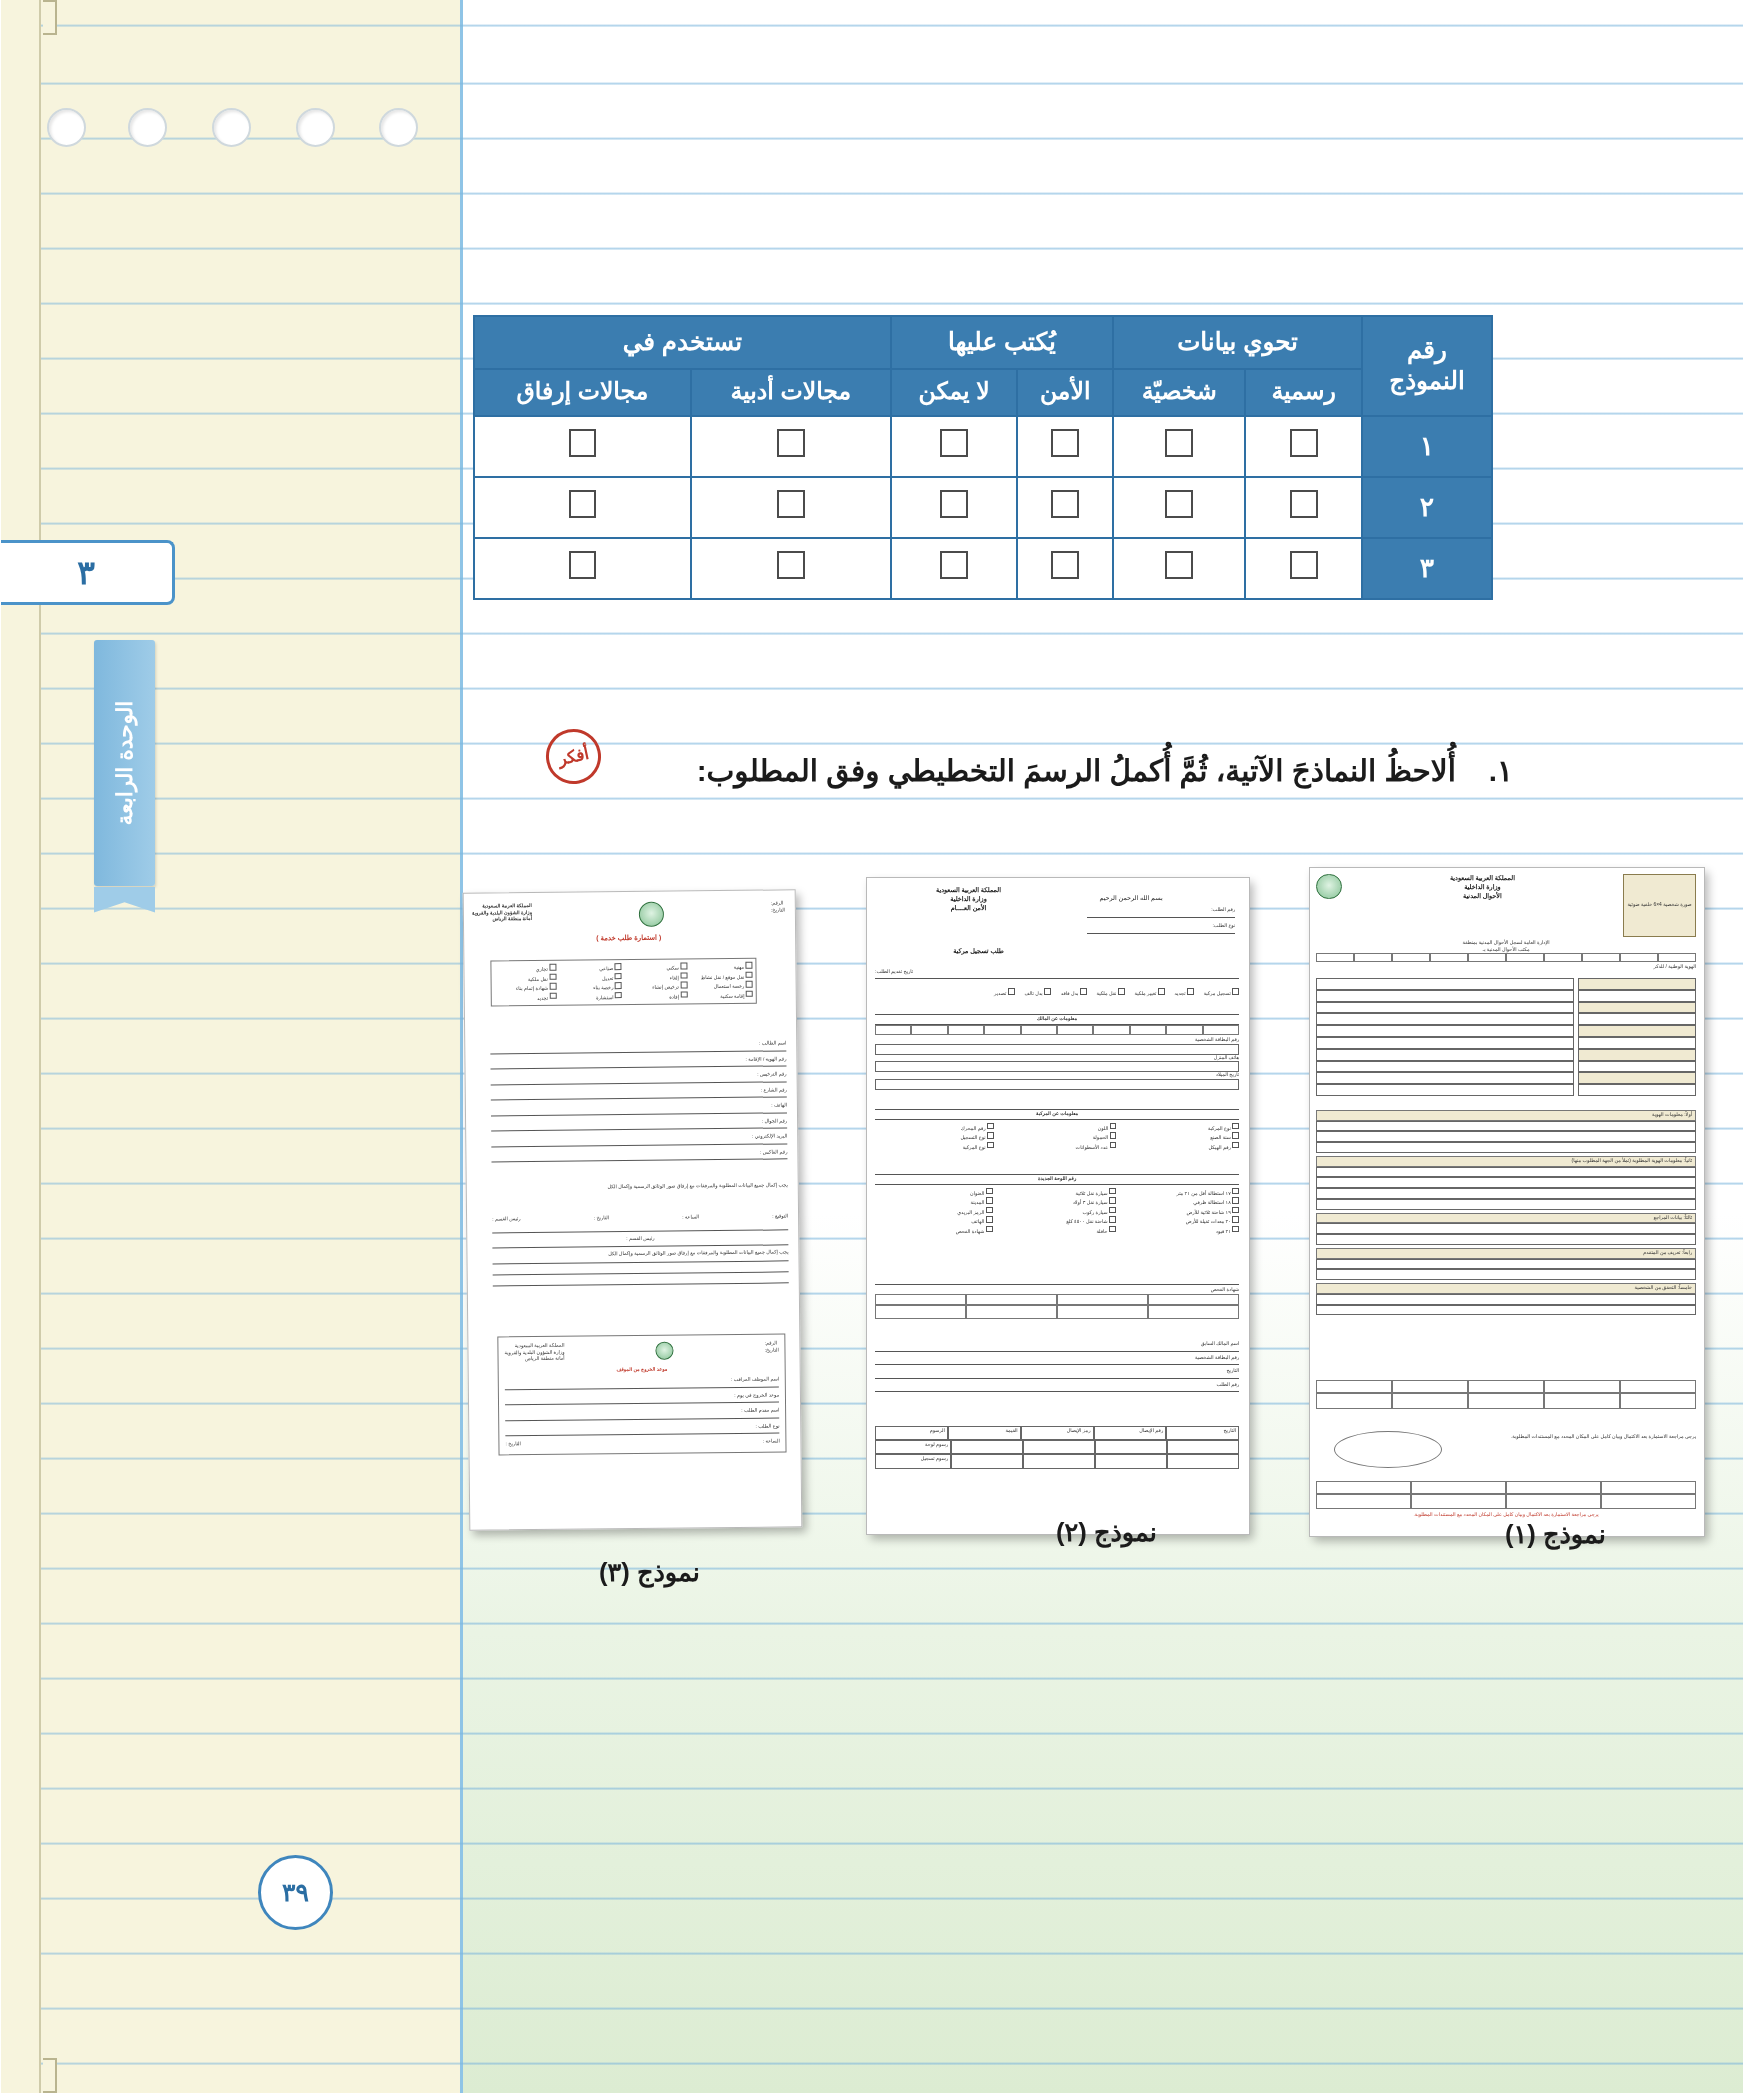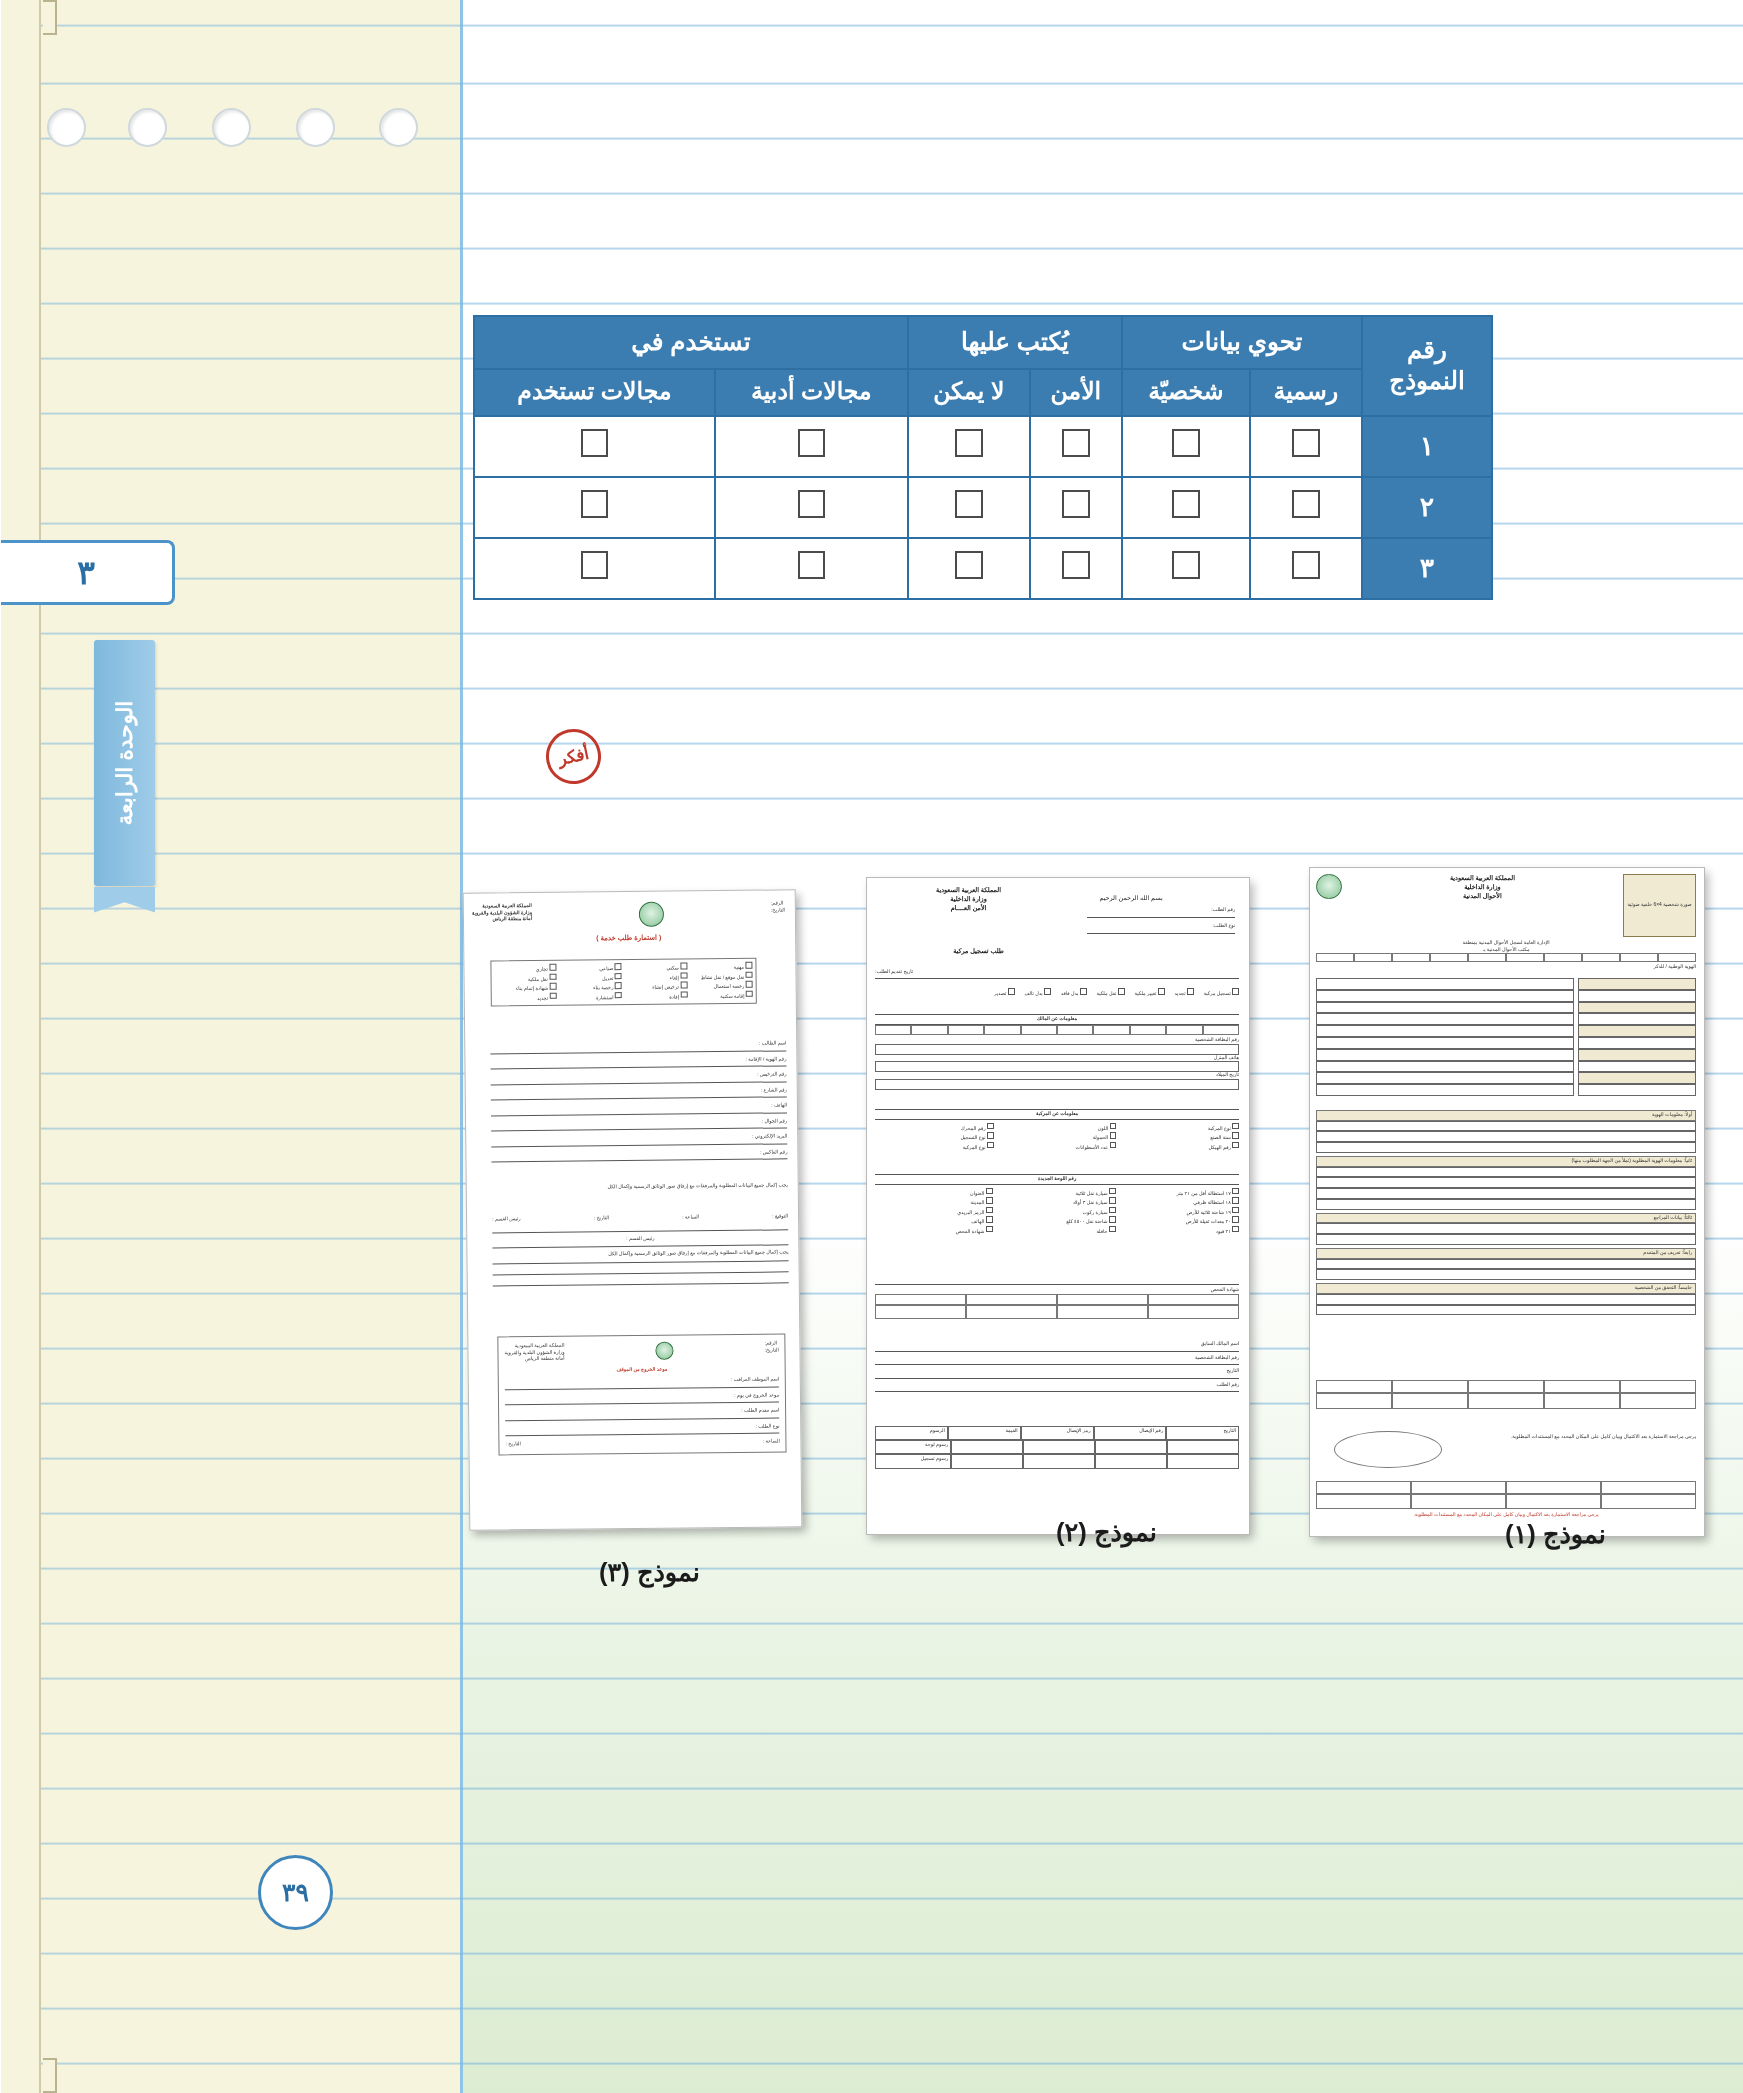--- a/index.html
+++ b/index.html
@@ -300,21 +300,21 @@
             <th colspan="2">تحوي بيانات</th>
             <th colspan="2">يُكتب عليها</th>
             <th colspan="2">تستخدم في</th>
           </tr>
           <tr>
             <th class="sub">رسمية</th>
             <th class="sub">شخصيّة</th>
             <th class="sub">الأمن</th>
             <th class="sub">لا يمكن</th>
             <th class="sub">مجالات أدبية</th>
-            <th class="sub">مجالات تستخدم</th>
+            <th class="sub">مجالات إرفاق</th>
           </tr>
         </thead>
         <tbody>
           <tr>
             <td class="rowhead">١</td>
             <td class="cell"><span class="chk"></span></td>
             <td class="cell"><span class="chk"></span></td>
             <td class="cell"><span class="chk"></span></td>
             <td class="cell"><span class="chk"></span></td>
             <td class="cell"><span class="chk"></span></td>
@@ -336,20 +336,25 @@
             <td class="cell"><span class="chk"></span></td>
             <td class="cell"><span class="chk"></span></td>
             <td class="cell"><span class="chk"></span></td>
             <td class="cell"><span class="chk"></span></td>
           </tr>
         </tbody>
       </table>
     </div>
 
 
+    <div class="qline" id="q1">
+      <span class="qnum">١.</span>
+      &nbsp;&nbsp;
+      <span>أُلاحظُ النماذجَ الآتية، ثُمَّ أُكملُ الرسمَ التخطيطي وفق المطلوب:</span>
+    </div>
 
     <div id="badge-think">
       <span>أفكر</span>
     </div>
 
     <div id="forms">
 
       <div class="form-card" id="form1">
         <div class="fs" style="right:7.9px; top:5.9px; width:380px;">
           <div style="display:flex; justify-content:space-between; align-items:flex-start;">

